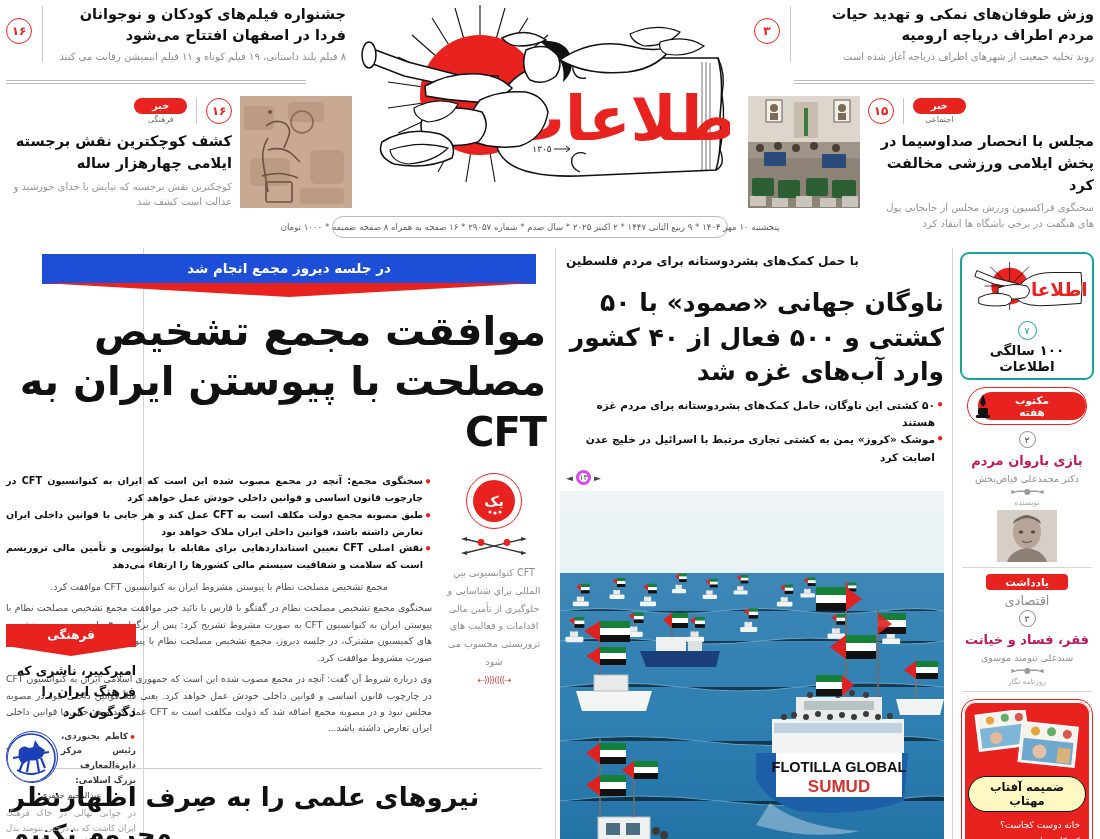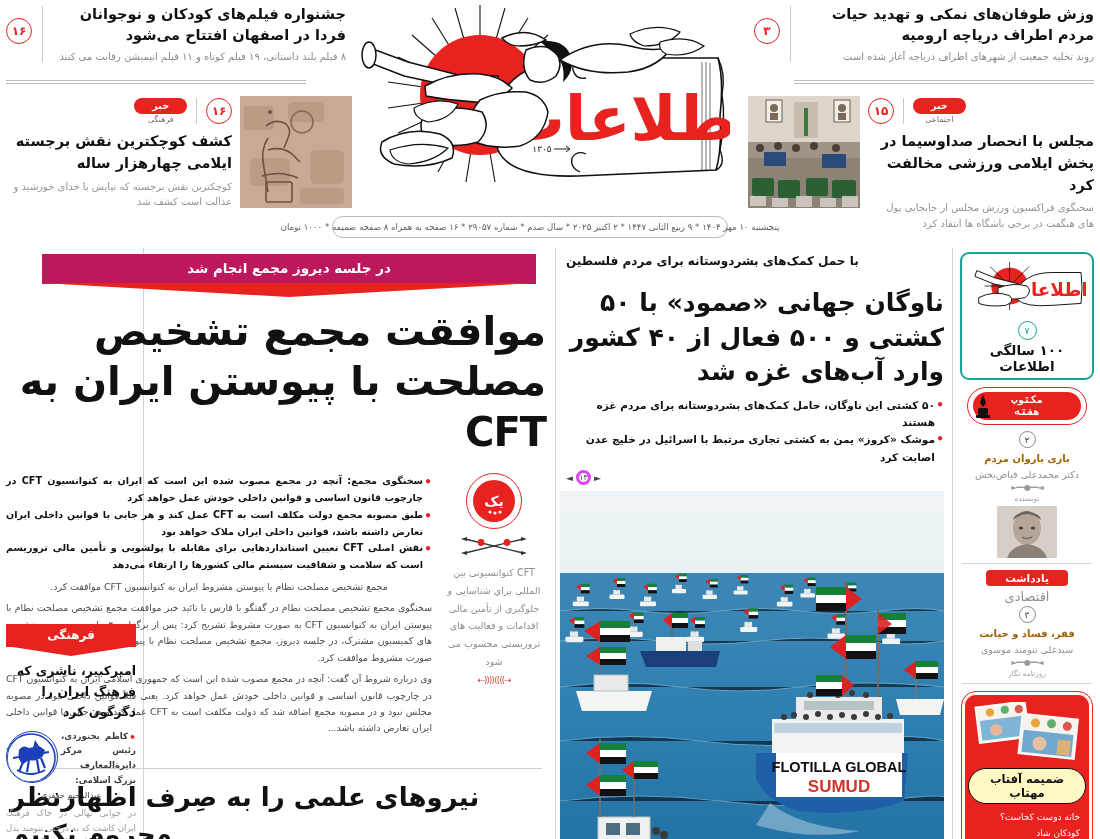--- a/index.html
+++ b/index.html
@@ -82,33 +82,33 @@
   .sb-circle {
     width:19px; height:19px; border:1px solid #1aa39a; color:#1aa39a; border-radius:50%;
     display:flex; align-items:center; justify-content:center; font-size:9.5px;
     margin:2px auto 2px;
   }
   .sb-logotitle { font-size:13.5px; font-weight:bold; color:#111; }
 
   .sb-pill {
     margin:7px auto 0; width:120px; height:38px; border:1.4px solid #E8221F;
     border-radius:19px; background:#fff; position:relative;
-    display:flex; align-items:center; justify-content:center;font-family:Liberation Mono, monospace;
+    display:flex; align-items:center; 
   }
   .sb-pill-inner {
     width:108px; height:28px; background:#E8221F; border-radius:14px; color:#fff;
     display:flex; flex-direction:column; align-items:center; justify-content:center;
     font-size:10.5px; font-weight:bold; line-height:1.15;
   }
   .sb-opinion { text-align:center; margin-top:6px; }
   .sb-num {
     width:17px; height:17px; border:1px solid #888; color:#444; border-radius:50%;
     display:flex; align-items:center; justify-content:center; font-size:9px; margin:2px auto 4px;
   }
-  .sb-title { font-size:10px; font-weight:bold; color:#a16207; line-height:1.4; }
+  .sb-title { font-size:13px; font-weight:bold; color:#be185d; line-height:1.4; }
   .sb-author { font-size:9.5px; color:#8f8f8f; margin-top:3px; }
   .sb-orn { text-align:center; color:#9a9a9a; font-size:8px; letter-spacing:1px; margin:3px 0 2px;}
   .sb-hr { height:1px; background:#d8d8d8; margin:5px 2px; }
   .sb-portrait { width:60px; height:52px; margin:3px auto 0; background:#d9d2cb; overflow:hidden; position:relative;}
   .sb-caption { font-size:7.5px; color:#a5a5a5; text-align:center; margin-top:1px;}
   .sb-redtag {
     background:#E8221F; color:#fff; font-size:10.5px; font-weight:bold;
     border-radius:4px; padding:2px 0; width:82px; margin:0 auto; text-align:center;
   }
   .sb-sect { font-size:13px; color:#8f8f8f; text-align:center; margin-top:3px;}
@@ -137,21 +137,21 @@
   .c-bullet::before { content:"•"; color:#E8221F; position:absolute; right:0; top:-1px; font-size:12px;}
   .pgref { display:flex; align-items:center; gap:3px; flex-direction:row-reverse; margin-top:4px; color:#444;}
   .pgref .arw { font-size:9px; }
   .pgref .num { width:15px; height:15px; border:3px solid #d946ef; border-radius:50%; font-size:8px;
                 display:flex; align-items:center; justify-content:center; }
   .c-photo { margin-top:6px; width:384px; height:400px; position:relative; overflow:hidden; background:#2f7fb5;}
 
   
   .mainc { position:absolute; right:546px; top:0; width:554px; padding:6px 8px 0 6px; }
   .m-redbar {
-    background:#be185d; color:#fff; font-size:13.5px; font-weight:bold;
+    background:#1d4ed8; color:#fff; font-size:13.5px; font-weight:bold;
     text-align:center; padding:6px 0 8px; position:relative; margin:0 10px 0 36px;
   }
   .m-redbar::after {
     content:""; position:absolute; left:0; right:0; bottom:-13px; height:14px;
     background:#E8221F;
     clip-path: polygon(0 0, 100% 0, 50% 100%);
   }
   .m-head {
     font-size:40px; font-weight:bold; color:#111; line-height:1.26; text-align:right;
     margin-top:22px; letter-spacing:-1px; padding-left:6px;

